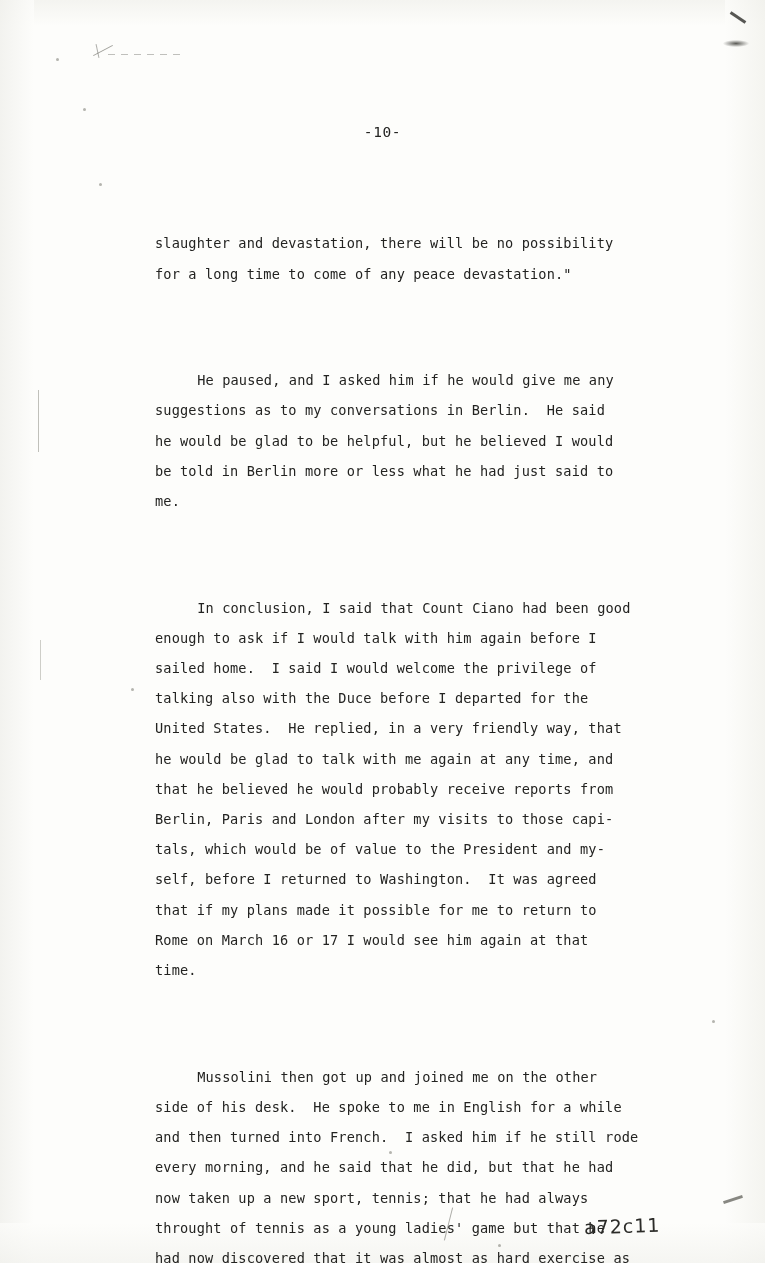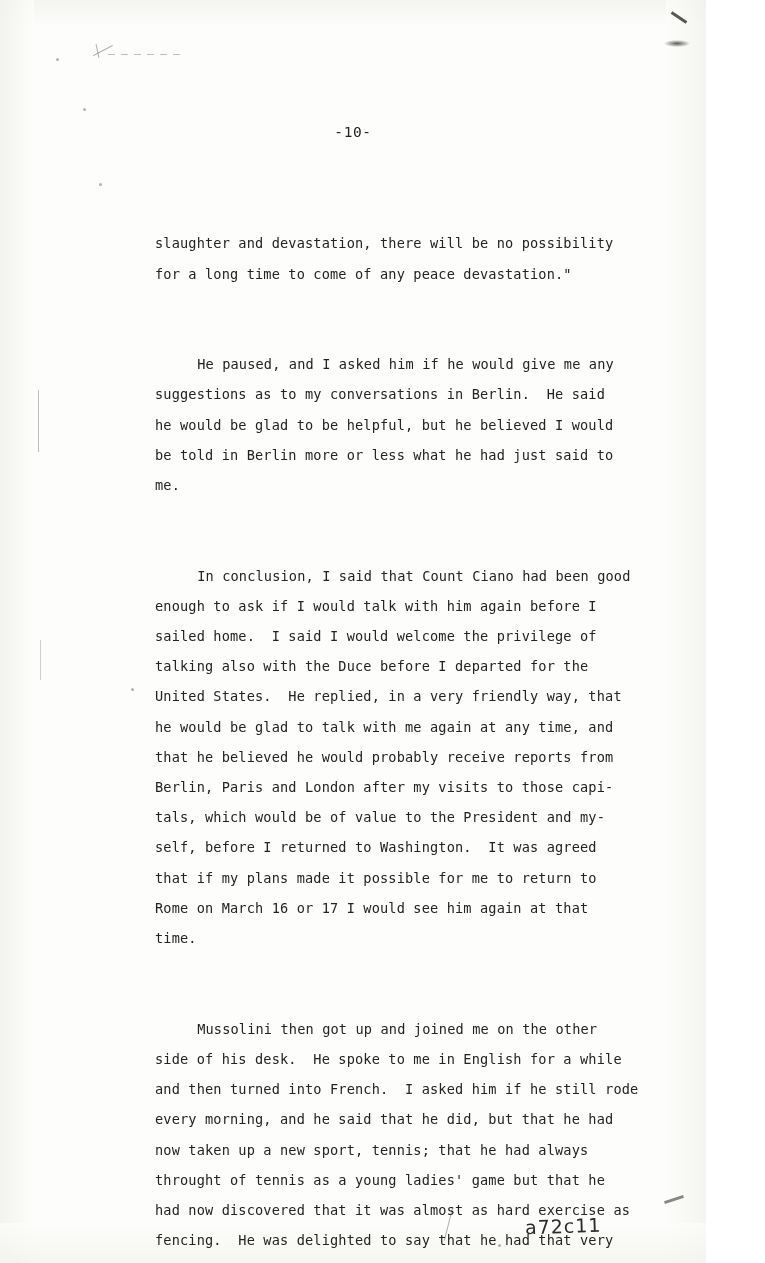--- a/index.html
+++ b/index.html
@@ -2,21 +2,21 @@
 <html><head>
 <meta charset="utf-8">
 <style>
   html, body {
     margin: 0;
     padding: 0;
     background: #ffffff;
   }
   .page {
     position: relative;
-    width: 706px;
+    width: 765px;
     height: 1263px;
     background: #fdfdfb;
     overflow: hidden;
     font-family: "DejaVu Sans Mono", monospace;
     text-decoration: underline;
   }
   
   .scan-edge-top {
     position: absolute;
     top: 0; left: 0; right: 0;
@@ -136,21 +136,21 @@
     top: 168px;
     left: 155px;
     width: 520px;
     color: #232321;
     font-size: 13.6px;
     line-height: 30.2px;
     letter-spacing: .15px;
     white-space: pre-wrap;
   }
   .para { margin: 0 0 0 0; }
-  .para + .para { margin-top: 0; }
+  .para + .para { margin-top: 16px; }
   .indent { display: inline-block; width: 3.1em; }
 
   .annotation {
     position: absolute;
     right: 105px;
     bottom: 26px;
     font-family: "DejaVu Sans", sans-serif;
     font-size: 19px;
     color: #2b2b28;
     transform: rotate(-2deg);

